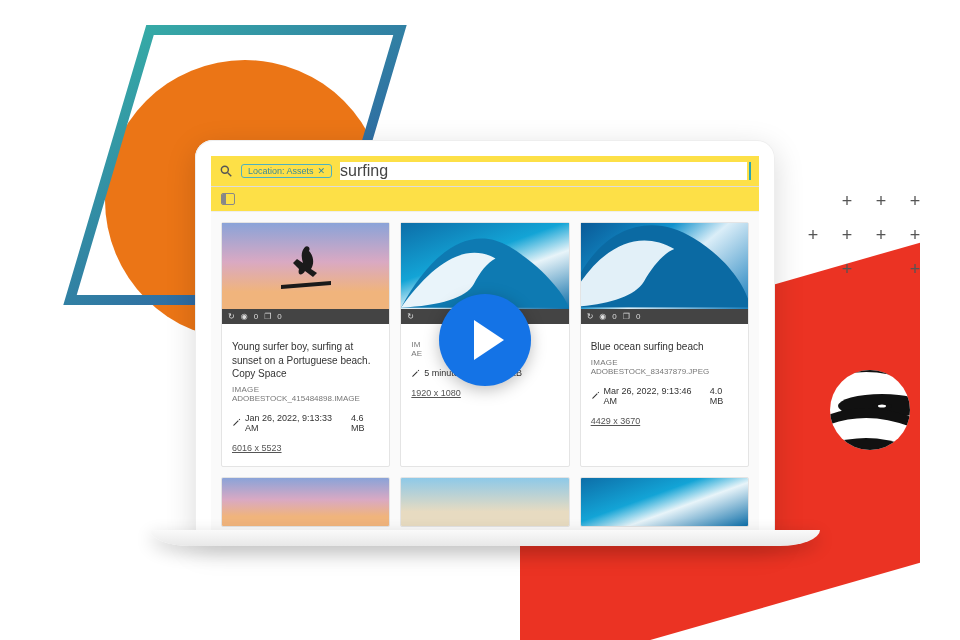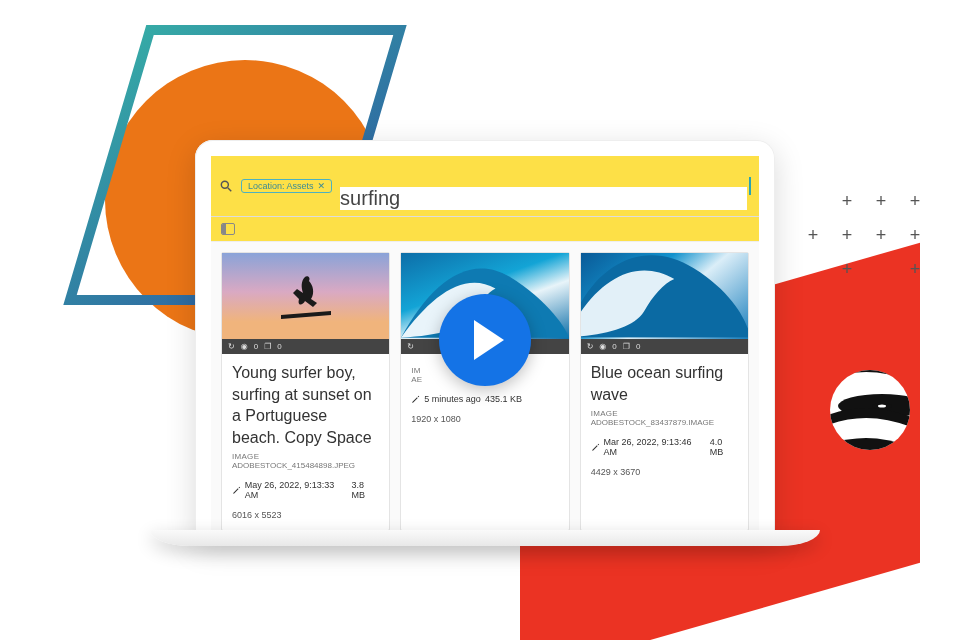--- a/index.html
+++ b/index.html
@@ -90,24 +90,23 @@
     border: 1px solid #4db1c0;
     border-radius: 3px;
     padding: 1px 6px;
     font-size: 9px;
     color: #3a8a96;
     display: flex; align-items: center; gap: 4px;
   }
   .chip .x { font-size: 9px; color: #3a8a96; }
   .search-input {
     border: none; outline: none;
-    font-size: 20px; color: #444;
+    font-size: 16px; color: #444;
     flex: 1;
     font-family: inherit;
-    margin-top: 25px;
   }
   .search-caret { border-right: 2px solid #2aa3b3; height: 18px; margin-left: -6px; }
   .toolbar { padding: 6px 10px; border-bottom: 1px solid #eee; }
   .toolbar-icon { width: 14px; height: 12px; border: 1.5px solid #888; border-radius: 2px; position: relative; }
   .toolbar-icon::before { content:""; position:absolute; left:0; top:0; bottom:0; width:4px; background:#888; border-radius:1px 0 0 1px;}
   .results {
     flex: 1;
     display: grid;
     grid-template-columns: repeat(3, 1fr);
     gap: 10px;
@@ -130,26 +129,26 @@
   .wave-curl { position:absolute; inset:0; }
   .wave-curl.big { transform: scale(1.1) translate(-6px, -4px); }
   .meta-strip {
     background: #444; color: #ddd;
     font-size: 8px;
     padding: 3px 6px;
     display: flex; align-items: center; gap: 6px;
   }
   .meta-strip .sp { flex:1; }
   .card-body { padding: 8px 10px 10px; font-size: 9.5px; color: #333; }
-  .card-title { font-size: 16px; line-height: 1.35; margin-bottom: 4px; }
+  .card-title { font-size: 10px; line-height: 1.35; margin-bottom: 4px; margin-top: 8px; }
   .card-sub { text-transform: uppercase; font-size: 8px; color: #777; margin-top: 4px; letter-spacing: .3px; }
   .filename { font-size: 8px; color: #777; margin-bottom: 10px; }
   .pencil-row { font-size: 9px; color: #333; display: flex; align-items: center; gap: 4px; margin-top: 6px;}
   .pencil-row svg { width: 9px; height: 9px; }
-  .dims { font-size: 9px; color: #555; margin-top: 10px; }
+  .dims { font-size: 9px; color: #555; margin-top: 10px; text-decoration: underline; }
 
   .card.peek { height: 50px; overflow: hidden; }
   .card.peek .thumb { height: 100%; }
 
   
   .play {
     position: absolute;
     width: 92px; height: 92px;
     border-radius: 50%;
     background: #1473e6;
@@ -245,27 +244,27 @@
           <span>↻</span>
           <span>◉</span>
           <span>0</span>
           <span>❐</span>
           <span>0</span>
           <span class="sp"></span>
         </div>
         <div class="card-body">
           <div class="card-title">Young surfer boy, surfing at sunset on a Portuguese beach. Copy Space</div>
           <div class="card-sub">IMAGE</div>
-          <div class="filename">ADOBESTOCK_415484898.JPEG</div>
+          <div class="filename">ADOBESTOCK_415484898.IMAGE</div>
           <div class="pencil-row">
             <svg viewBox="0 0 24 24" fill="#333">
                 <path d="M3 21l3-1 12-12-2-2L4 18l-1 3zM18 4l2 2 2-2-2-2-2 2z"></path>
               </svg>
-            <span>May 26, 2022, 9:13:33 AM</span>
-            <span>3.8 MB</span>
+            <span>Jan 26, 2022, 9:13:33 AM</span>
+            <span>4.6 MB</span>
           </div>
           <div class="dims">6016 x 5523</div>
         </div>
       </div>
 
       <div class="card">
         <div class="thumb wave1">
           <svg class="wave-curl" viewBox="0 0 170 86" preserveAspectRatio="none">
             <path d="M0 86 C 30 30, 70 0, 110 24 C 150 48, 170 80, 170 86 Z" fill="#0e7ab2"></path>
             <path d="M0 86 C 30 44, 64 18, 96 36 C 88 40, 80 50, 74 62 C 66 76, 40 84, 0 86 Z" fill="#e9f4fa"></path>
@@ -299,23 +298,23 @@
         </div>
         <div class="meta-strip">
           <span>↻</span>
           <span>◉</span>
           <span>0</span>
           <span>❐</span>
           <span>0</span>
           <span class="sp"></span>
         </div>
         <div class="card-body">
-          <div class="card-title">Blue ocean surfing wave</div>
+          <div class="card-title">Blue ocean surfing beach</div>
           <div class="card-sub">IMAGE</div>
-          <div class="filename">ADOBESTOCK_83437879.IMAGE</div>
+          <div class="filename">ADOBESTOCK_83437879.JPEG</div>
           <div class="pencil-row">
             <svg viewBox="0 0 24 24" fill="#333">
                 <path d="M3 21l3-1 12-12-2-2L4 18l-1 3zM18 4l2 2 2-2-2-2-2 2z"></path>
               </svg>
             <span>Mar 26, 2022, 9:13:46 AM</span>
             <span>4.0 MB</span>
           </div>
           <div class="dims">4429 x 3670</div>
         </div>
       </div>

